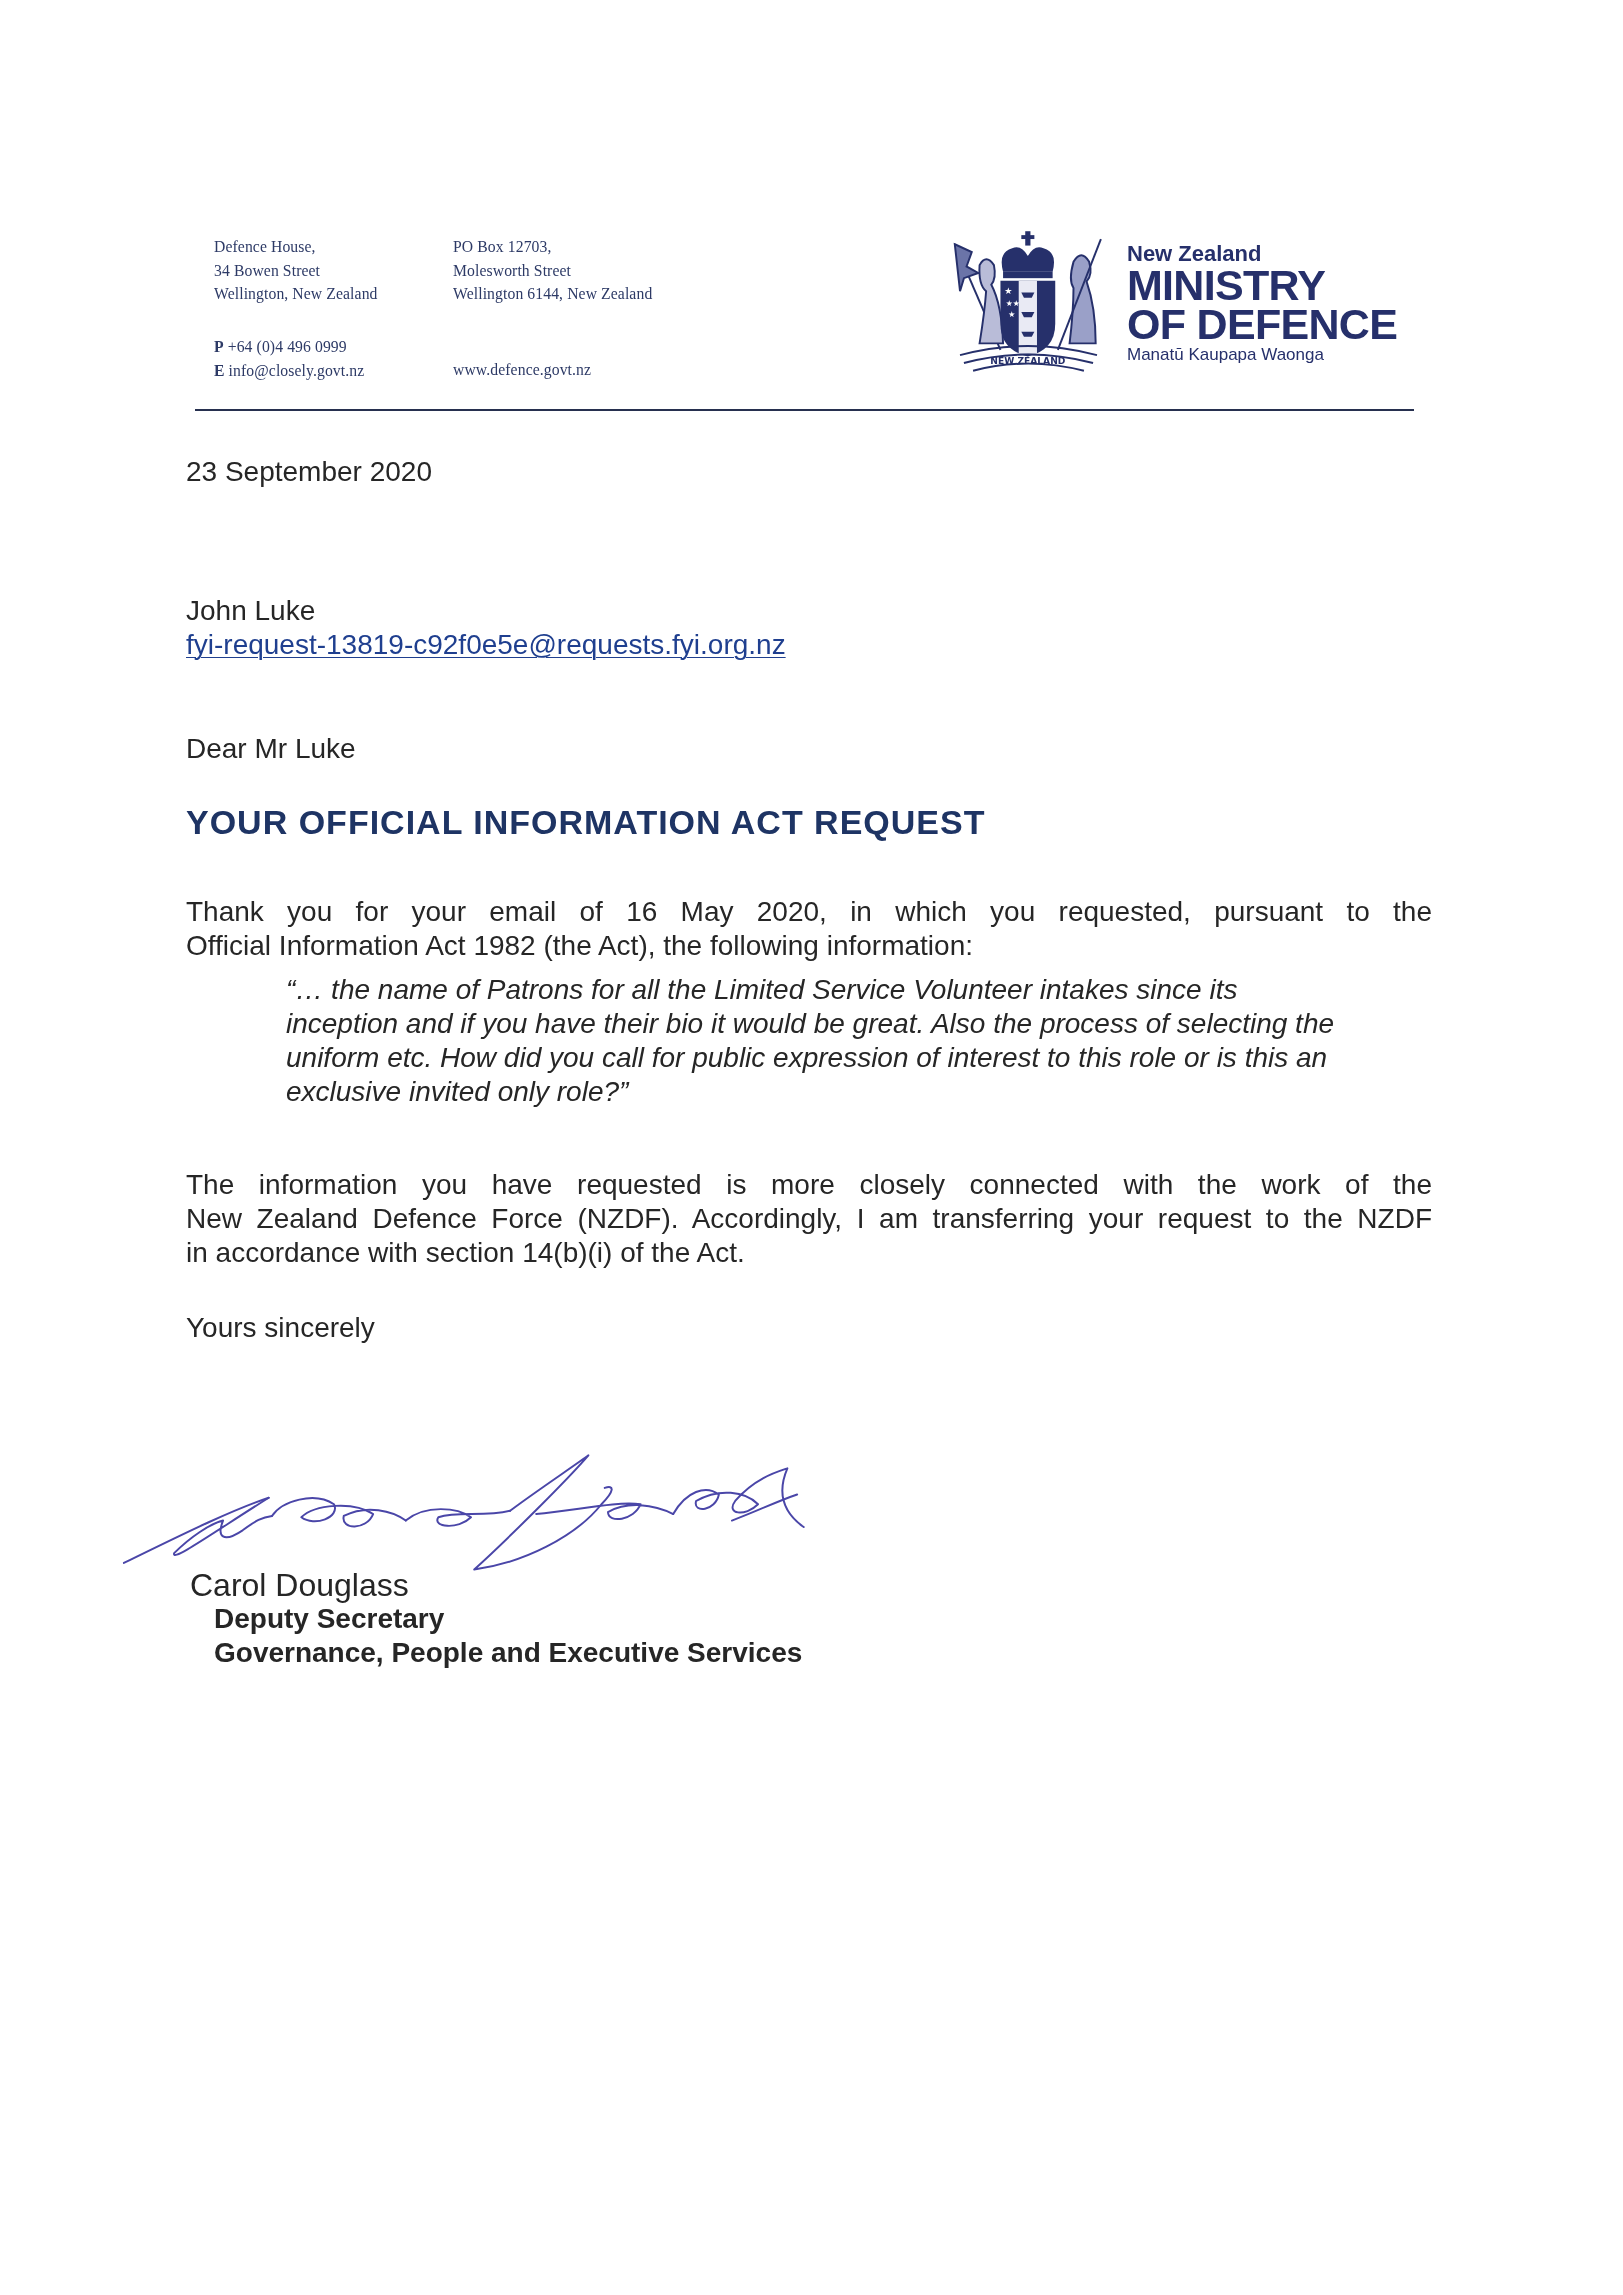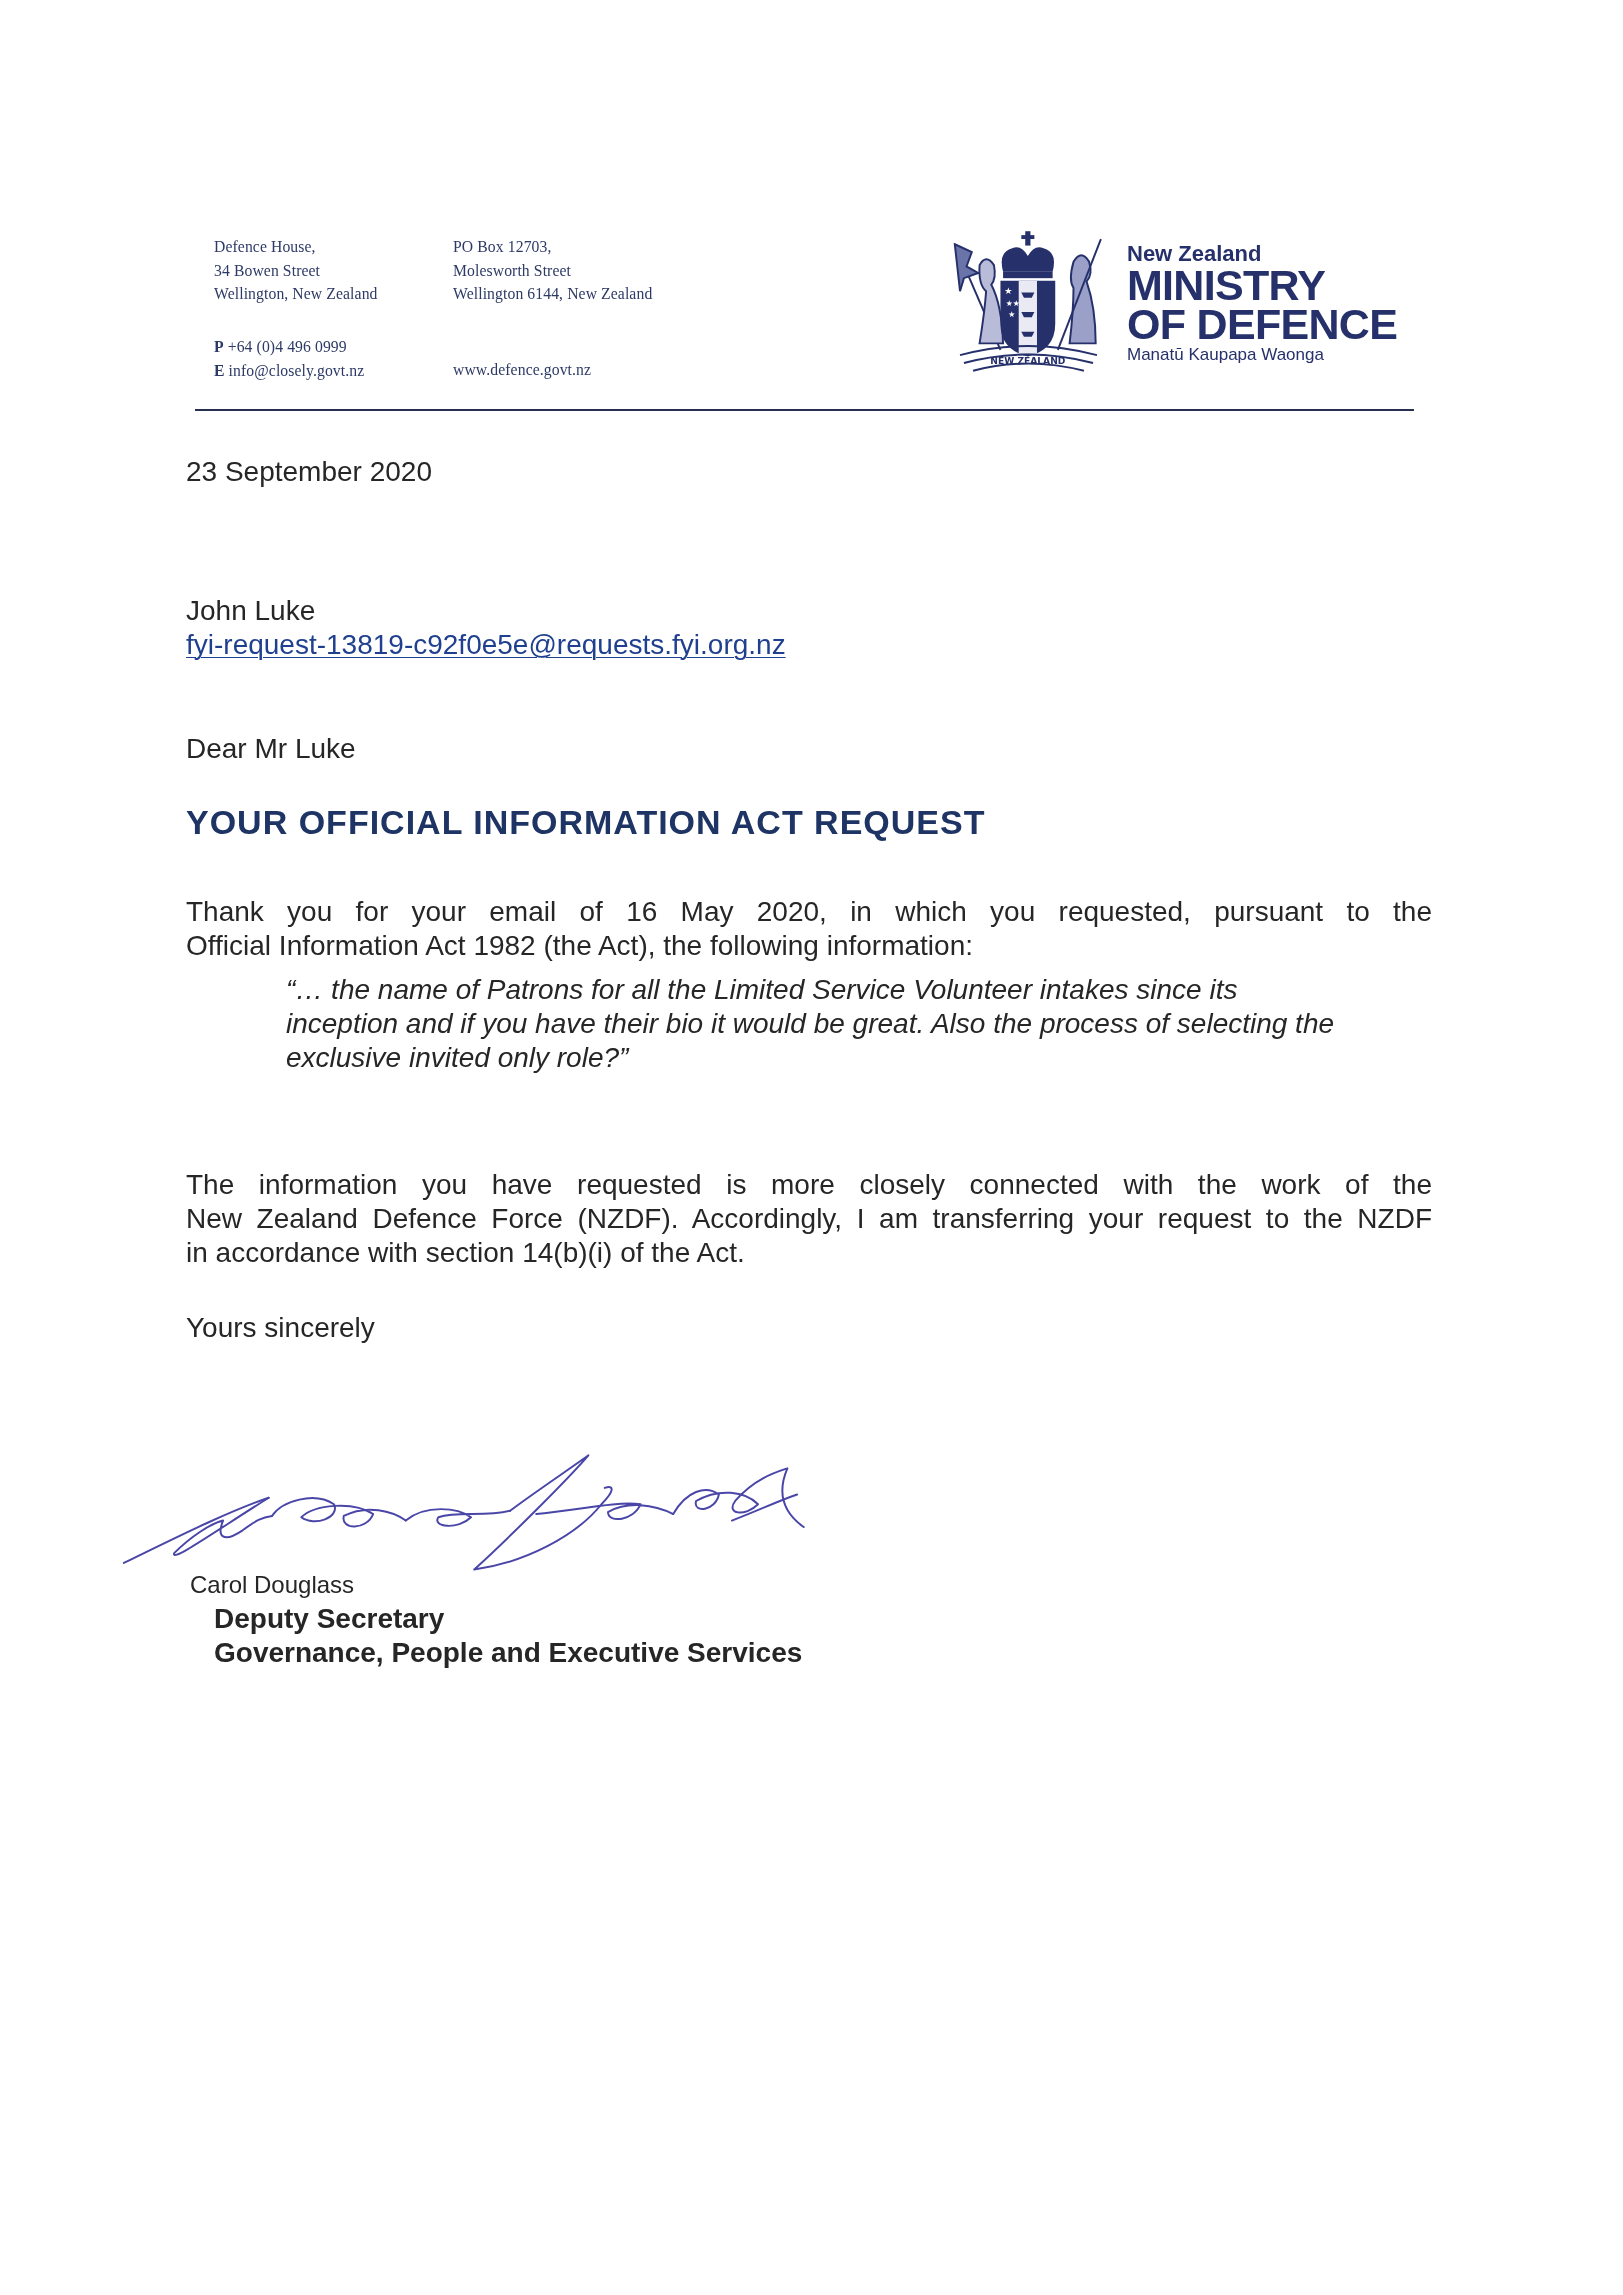--- a/index.html
+++ b/index.html
@@ -27,21 +27,21 @@
 
   
   .t { font-size: 28px; line-height: 34px; white-space: nowrap; color: #262626; }
   .link { color: #1f3f8f; text-decoration: underline; text-decoration-thickness: 1.3px; text-underline-offset: 3.3px; }
   .heading { font-size: 34px; font-weight: bold; color: #1e3464; letter-spacing: 1px; white-space: nowrap; }
   .para { font-size: 28px; line-height: 34px; color: #262626; text-align: justify; }
   .para .ln { display: block; white-space: nowrap; }
   .para .ln.j { text-align-last: justify; white-space: normal; }
   .quote { font-size: 28px; line-height: 34px; font-style: italic; color: #262626; }
   .quote .ln { display: block; white-space: nowrap; }
-  .sig-name { font-size: 24px; line-height: 34px; }
+  .sig-name { font-size: 32px; line-height: 34px; }
   .sig-bold { font-size: 28px; line-height: 34px; font-weight: bold; margin-left: 24px; }
 </style>
 </head>
 <body>
 
 <div class="abs addr" style="left:214px; top:235px;">
   <span class="line">Defence House,</span>
   <span class="line">34 Bowen Street</span>
   <span class="line">Wellington, New Zealand</span>
 </div>
@@ -125,20 +125,21 @@
 <div class="abs heading" style="left:186px; top:803px;">YOUR OFFICIAL INFORMATION ACT REQUEST</div>
 
 <div class="abs para" style="left:186px; top:895px; width:1246px;">
   <span class="ln j">Thank you for your email of 16 May 2020, in which you requested, pursuant to the</span>
   <span class="ln">Official Information Act 1982 (the Act), the following information:</span>
 </div>
 
 <div class="abs quote" style="left:286px; top:973px;">
   <span class="ln">“… the name of Patrons for all the Limited Service Volunteer intakes since its</span>
   <span class="ln">inception and if you have their bio it would be great. Also the process of selecting the</span>
+  <span class="ln">uniform etc. How did you call for public expression of interest to this role or is this an</span>
   <span class="ln">exclusive invited only role?”</span>
 </div>
 
 <div class="abs para" style="left:186px; top:1168px; width:1246px;">
   <span class="ln j">The information you have requested is more closely connected with the work of the</span>
   <span class="ln j">New Zealand Defence Force (NZDF). Accordingly, I am transferring your request to the NZDF</span>
   <span class="ln">in accordance with section 14(b)(i) of the Act.</span>
 </div>
 
 <div class="abs t" style="left:186px; top:1311px;">Yours sincerely</div>

